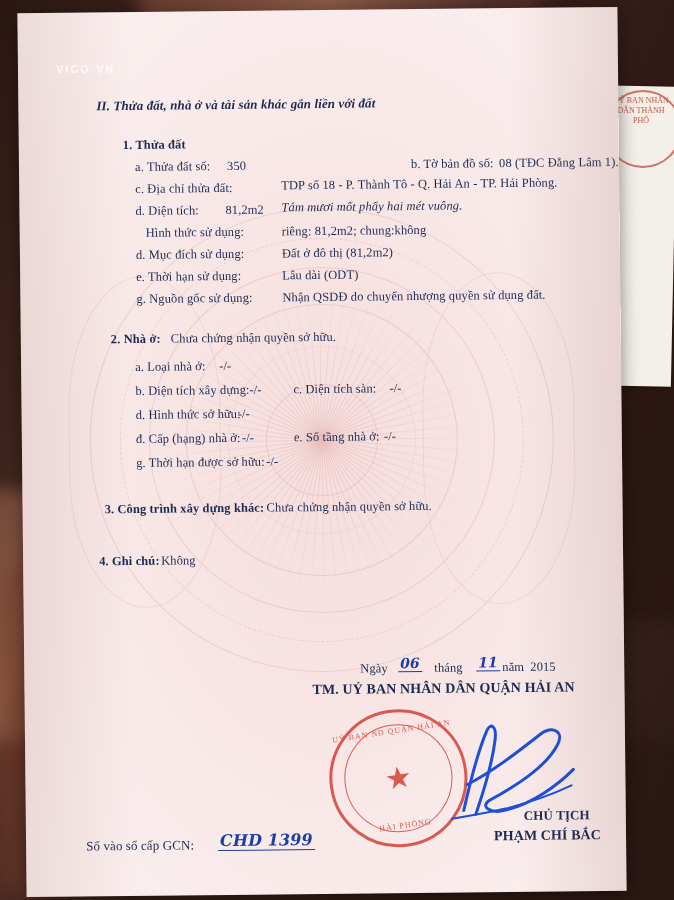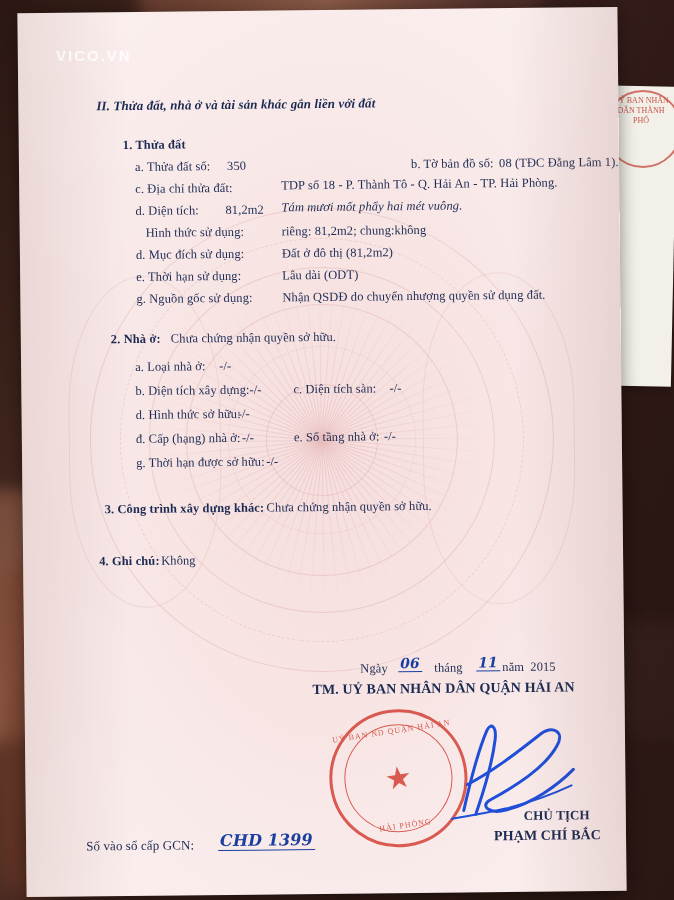--- a/index.html
+++ b/index.html
@@ -117,21 +117,21 @@
   .signature{
     position:absolute;left:420px;top:706px;width:140px;height:120px;
     pointer-events:none;
   }
   
   .logo{
     position:absolute;left:56px;top:44px;color:rgba(255,255,255,.78);
     font-family:"Liberation Sans", sans-serif;font-weight:bold;
   }
   .logo .big{font-size:34px;letter-spacing:2px;line-height:34px;display:block;}
-  .logo .small{font-size:15px;letter-spacing:2px;display:block;margin-top:3px;}
+  .logo .small{font-size:11px;letter-spacing:2px;display:block;margin-top:19px;}
 </style>
 </head>
 <body>
 
 <div id="page">
   <div class="bg-blob blob1"></div>
   <div class="bg-blob blob2"></div>
   <div class="bg-blob blob3"></div>
   <div class="bg-blob blob4"></div>
 

